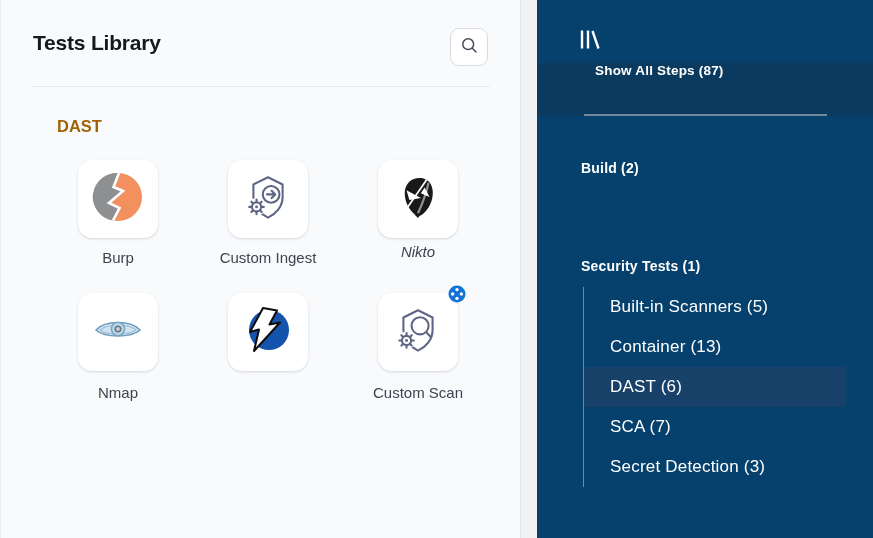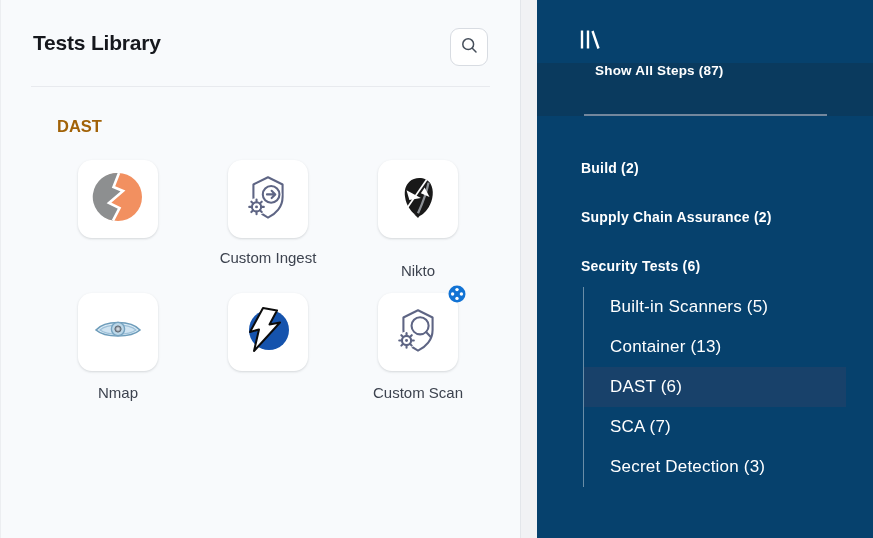--- a/index.html
+++ b/index.html
@@ -16,21 +16,21 @@
     display:flex; align-items:center; justify-content:center; cursor:pointer; }
   .panel-divider { position:absolute; left:30px; top:86px; width:459px; height:1px; background:#e8eaee; }
   .section-heading { position:absolute; left:32px; top:117px; font-size:16.5px; font-weight:700; color:#a16207;margin-left:24px; }
 
   .card { position:absolute; width:80px; height:78px; background:#fff; border-radius:14px;
     box-shadow:0 1px 3px rgba(20,26,40,.10), 0 1px 2px rgba(20,26,40,.06);
     display:flex; align-items:center; justify-content:center; cursor:pointer; }
   .c1{left:77px;  top:160px;} .c2{left:227px; top:160px;} .c3{left:377px; top:160px;}
   .c4{left:77px;  top:293px;} .c5{left:227px; top:293px;} .c6{left:377px; top:293px;}
   .card-label { position:absolute; width:160px; text-align:center; font-size:15px; color:#3d434f; }
-  .l1{left:37px;  top:249px;} .l2{left:187px; top:249px;} .l3{left:337px; top:262px;}
+  .l1{left:37px;  top:249px;} .l2{left:187px; top:249px;} .l3{left:337px; top:243px;font-style:italic;}
   .l4{left:37px;  top:384px;text-align:center;} .l5{left:187px; top:384px;} .l6{left:337px; top:384px;}
 
   .badge { position:absolute; left:447px; top:285px; width:18px; height:18px; }
 
   
   .sidebar { position:absolute; left:537px; top:0; width:336px; height:538px;
     background:#06416d; color:#fff; }
   .sb-header { position:absolute; left:26px; top:29px; display:flex; align-items:center; gap:11px;flex-direction:column; }
   .sb-title { font-size:17px; font-weight:500; letter-spacing:0.2px; }
   .sb-band { position:absolute; left:0; top:63px; width:336px; height:53px; background:#0a3a5e;
@@ -67,20 +67,21 @@
 
     <div class="card c1">
       <span>
         <svg width="52" height="52" viewBox="0 0 52 52">
           <circle cx="26" cy="26" r="24" fill="#f29060"></circle>
           <path d="M27 2 A24 24 0 0 0 21 49.6 L27.5 37 L17 32 L31 20 L21.5 16 Z" fill="#8d8f90"></path>
           <path d="M27 2 L21.5 16 L31 20 L17 32 L27.5 37 L21 49.6" fill="none" stroke="#ffffff" stroke-width="2.6"></path>
         </svg>
       </span>
     </div>
+    <div class="card-label l1">Burp</div>
 
     <div class="card c2">
       <span>
         <svg width="50" height="50" viewBox="0 0 48 48">
           <path d="M24 5 L38 12 V24 C38 33.5 31.5 40.5 24 43.8 C16.5 40.5 10 33.5 10 24 V12 Z" fill="none" stroke="#5e6584" stroke-width="2" stroke-linejoin="round"></path>
           <circle cx="27" cy="21.5" r="10" fill="#ffffff" stroke="none"></circle>
           <circle cx="27" cy="21.5" r="8" fill="none" stroke="#5e6584" stroke-width="2"></circle>
           <path d="M23 21.5 H30.5 M27.5 18 L31 21.5 L27.5 25" fill="none" stroke="#5e6584" stroke-width="2" stroke-linecap="round" stroke-linejoin="round"></path>
           <g transform="translate(13,33.5)">
             <circle cx="0" cy="0" r="8.5" fill="#ffffff"></circle>
@@ -190,22 +191,21 @@
       </span>
       <span class="sb-title">Library</span>
     </div>
 
     <div class="sb-band">
       <span class="sb-band-label">Show All Steps (87)</span>
     </div>
     <div class="sb-divider"></div>
 
     <div class="cat cat1">Build (2)</div>
-    <div class="cat cat2">Supply Chain Assurance (2)</div>
-    <div class="cat cat3">Security Tests (6)</div>
+    <div class="cat cat3">Security Tests (1)</div>
 
     <div class="subnav">
       <div class="subitem">Built-in Scanners (5)</div>
       <div class="subitem">Container (13)</div>
       <div class="subitem active">DAST (6)</div>
       <div class="subitem">SCA (7)</div>
       <div class="subitem">Secret Detection (3)</div>
     </div>
   </div>
 

